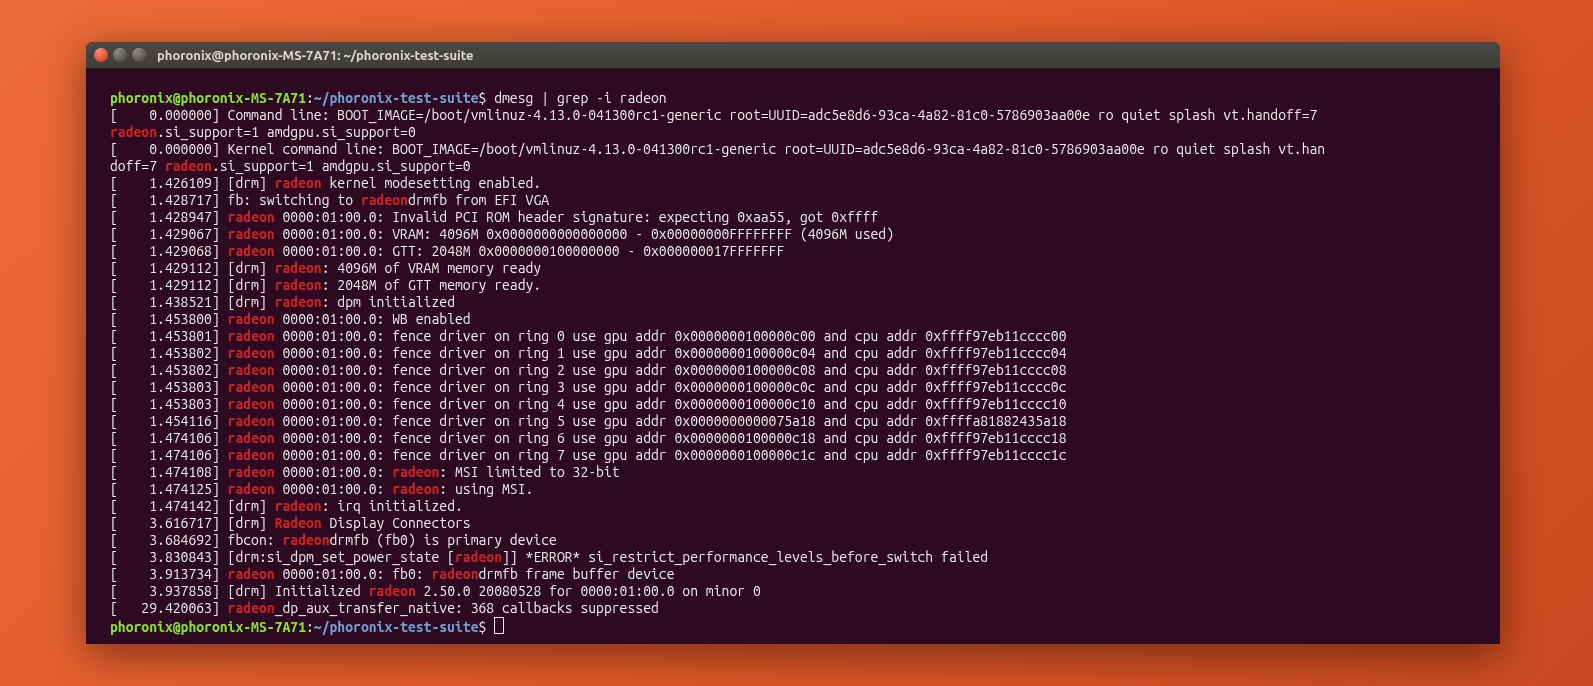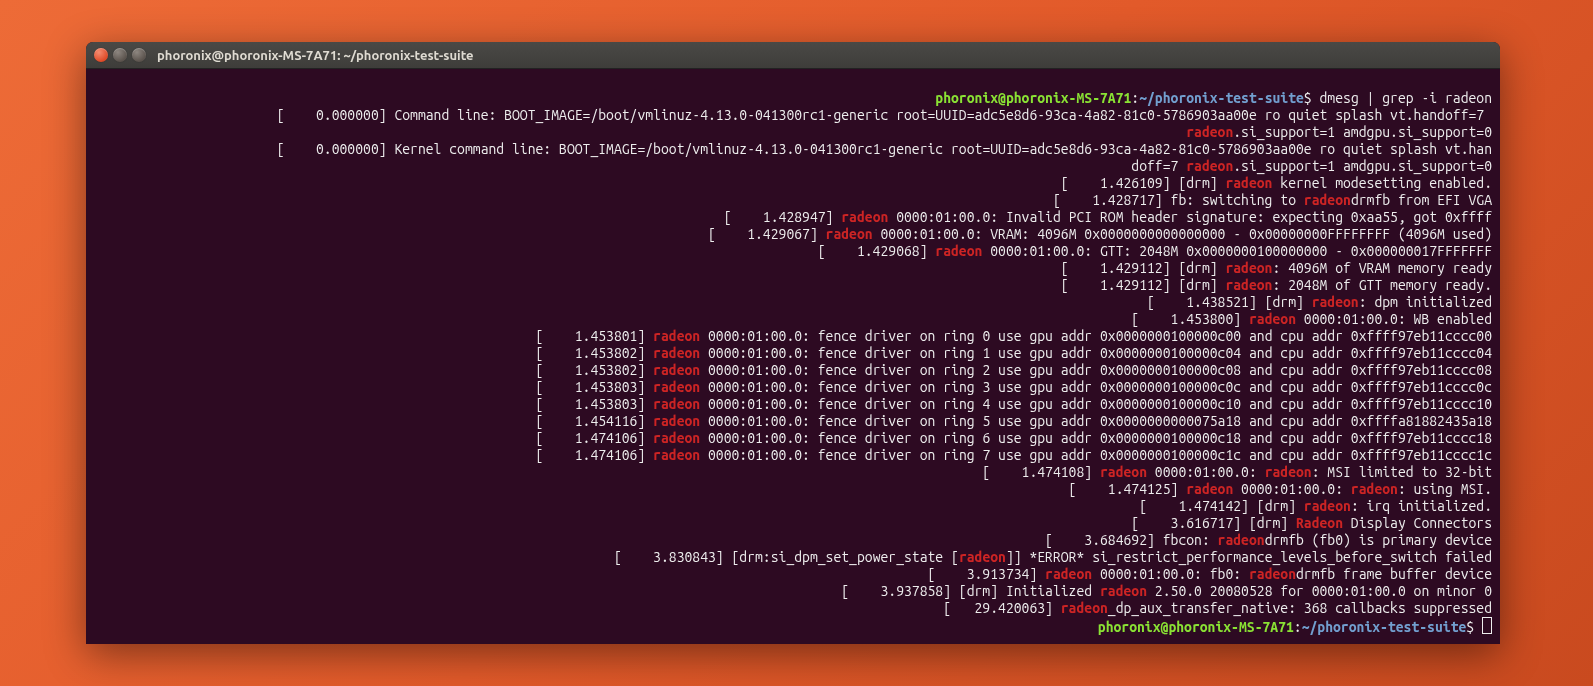--- a/index.html
+++ b/index.html
@@ -44,26 +44,25 @@
   .tb-close { background: radial-gradient(circle at 35% 30%, #f58b70, #df4a27 70%); }
   .tb-min, .tb-max { background: radial-gradient(circle at 35% 30%, #8d8680, #5b534d 70%); }
   .tb-title {
     color: #dfdbd2;
     font-family: "Ubuntu", "DejaVu Sans", sans-serif;
     font-size: 13px;
     font-weight: 600;
     margin-left: 6px;
   }
   .term {
-    padding: 4px 8px 8px 9px;
+    padding: 4px 8px 8px 24px;
     font-size: 14px;
     line-height: 17px;
     color: #eee;
     white-space: pre;
-    text-align: right;
   }
   .g  { color: #8ae234; font-weight: bold; }   
   .b  { color: #729fcf; font-weight: bold; }   
   .w  { color: #eeeeee; }                       
   .r  { color: #cc2424; font-weight: bold; }   
   .cursor {
     display: inline-block;
     width: 8px; height: 15px;
     border: 1px solid #eee;
     vertical-align: -2px;

